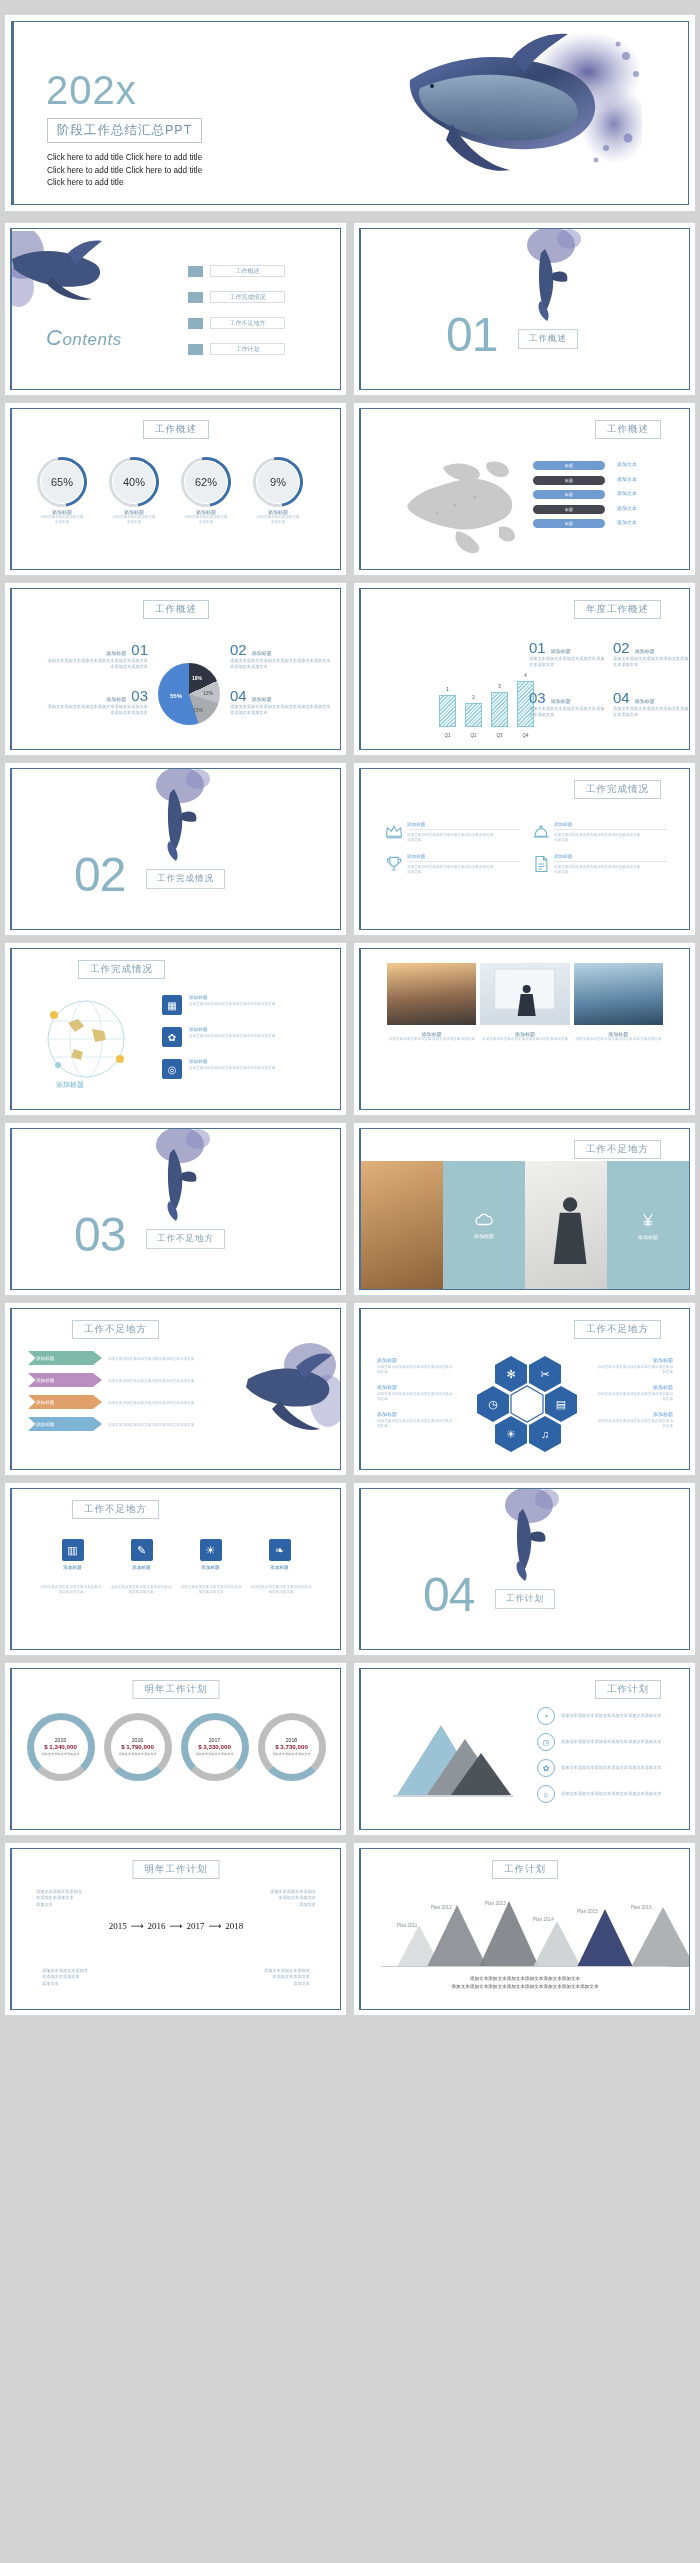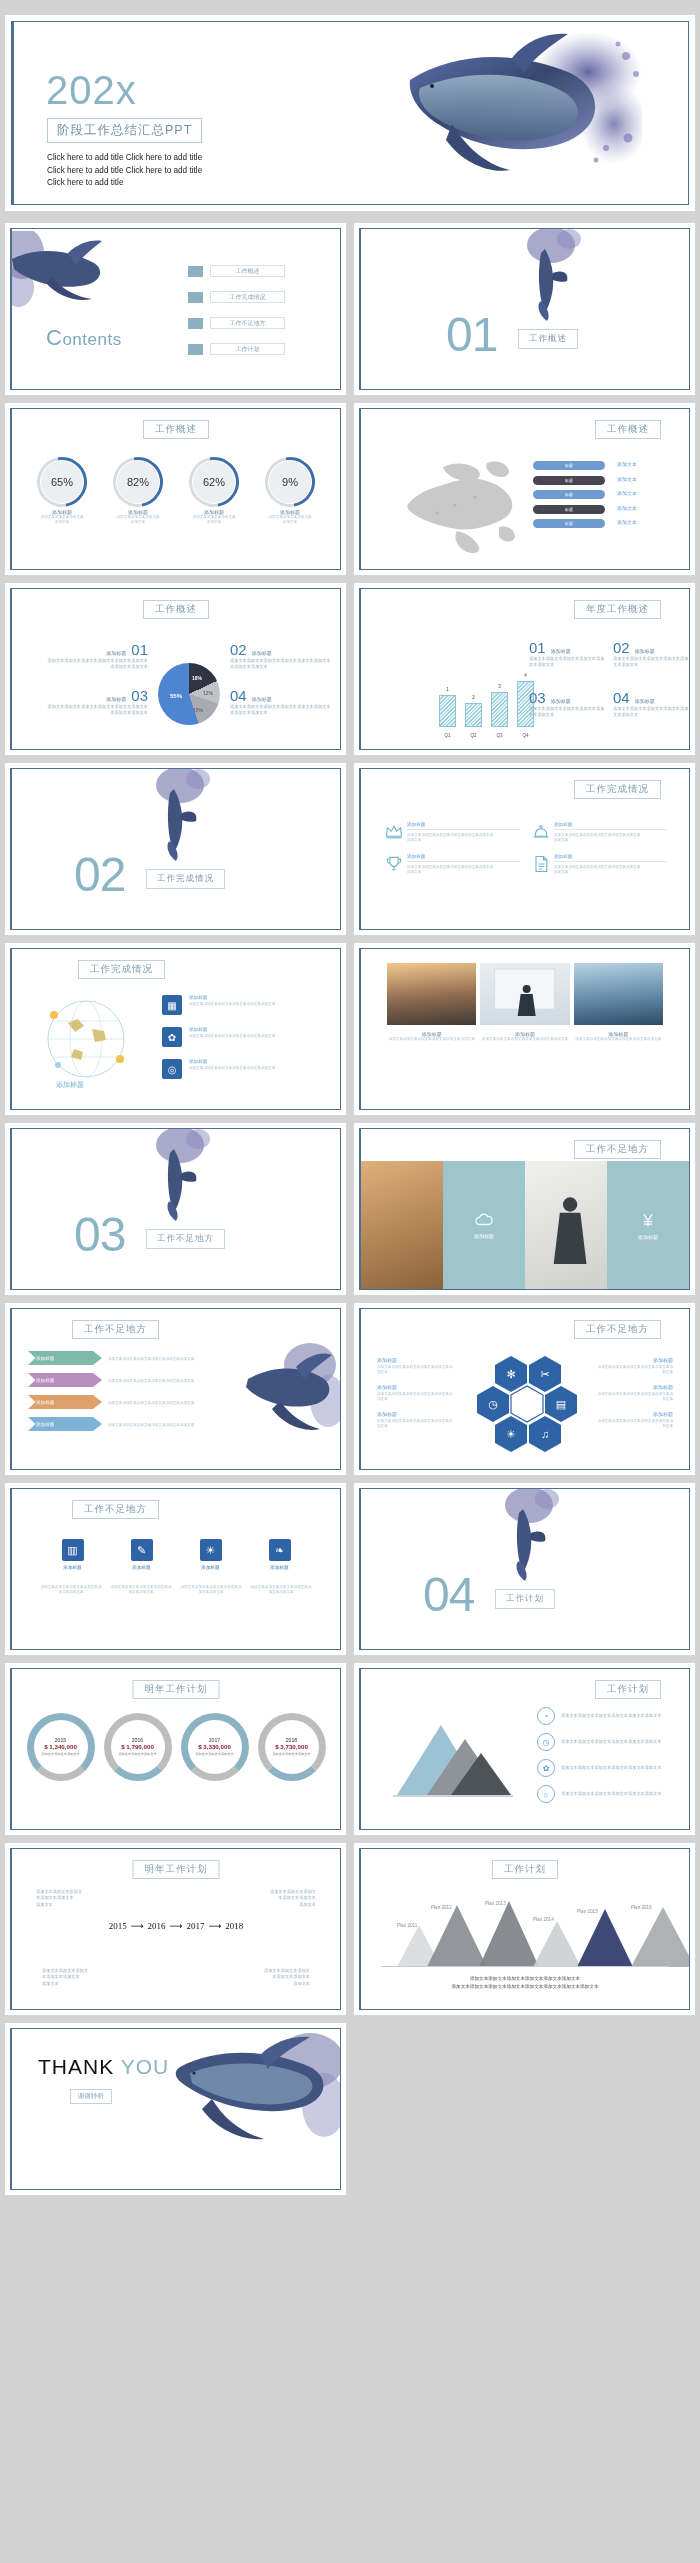--- a/index.html
+++ b/index.html
@@ -55,21 +55,21 @@
     font-size:9.5px; color:#7f9cb0; letter-spacing:1px; white-space:nowrap;
   }
 
   .tiny { font-size:3.6px; color:#9fb6c6; line-height:1.5; }
   .tiny2 { font-size:4.2px; color:#8fa9bb; line-height:1.5; }
   .lbl { font-size:5px; color:#5f8299; }
 
   
   .contents-word {
     position:absolute; left:34px; top:96px; font-size:17px; color:#7fa9bb;
-    font-weight:300; letter-spacing:.5px;
+    font-weight:300; letter-spacing:.5px;font-style:italic;
   }
   .contents-word b { font-size:22px; font-weight:300; }
   .toc { position:absolute; left:176px; top:36px; }
   .toc-row { display:flex; align-items:center; margin-bottom:14px; }
   .toc-sq { width:15px; height:11px; background:#8cb0c0; margin-right:7px; }
   .toc-box {
     width:75px; height:12px; border:1px solid #d5dfe6;
     display:flex; align-items:center; justify-content:center;
     font-size:6px; color:#86a4b6;
   }
@@ -78,21 +78,21 @@
   .sec-num {
     position:absolute; font-size:48px; color:#8ab4c4; font-weight:300;
     line-height:1; letter-spacing:-1px;
   }
   .sec-chip {
     position:absolute; border:1px solid #c6d3dc; padding:3px 10px;
     font-size:8.5px; color:#7f9cb0; letter-spacing:1px;
   }
 
   
-  .pct-wrap { position:absolute; left:0; right:0; top:52px; display:flex; justify-content:space-between; padding:0 14px;}
+  .pct-wrap { position:absolute; left:0; right:0; top:52px; display:flex; justify-content:flex-start; padding:0 14px;}
   .pct-col { width:72px; text-align:center; }
   .pct-ring {
     width:42px; height:42px; border-radius:50%; margin:0 auto 6px auto;
     position:relative; background:#eceff1;
     display:flex; align-items:center; justify-content:center;
     font-size:11px; color:#333;
   }
   .pct-ring::before{
     content:""; position:absolute; inset:-4px; border-radius:50%;
     border:3px solid #d8dcdf; border-top-color:#3c6fa8; border-right-color:#3c6fa8;
@@ -283,21 +283,21 @@
         <div class="sl-in">
           <div class="chip">工作概述</div>
           <div class="pct-wrap">
             <div class="pct-col">
               <div class="pct-ring">65%</div>
               <div class="lbl">添加标题</div>
               <div class="tiny">添加文本添加文本添加文本</div>
               <div class="tiny">添加文本</div>
             </div>
             <div class="pct-col">
-              <div class="pct-ring">82%</div>
+              <div class="pct-ring">40%</div>
               <div class="lbl">添加标题</div>
               <div class="tiny">添加文本添加文本添加文本</div>
               <div class="tiny">添加文本</div>
             </div>
             <div class="pct-col">
               <div class="pct-ring">62%</div>
               <div class="lbl">添加标题</div>
               <div class="tiny">添加文本添加文本添加文本</div>
               <div class="tiny">添加文本</div>
             </div>
@@ -886,36 +886,15 @@
             <div class="mt-lbl" style="left:250px;top:16px">Plan 2016</div>
           </div>
           <div style="position:absolute;left:22px;right:22px;top:126px;text-align:center">
             <div style="font-size:4.6px;color:#444;line-height:1.7">添加文本添加文本添加文本添加文本添加文本添加文本</div>
             <div style="font-size:4.6px;color:#444;line-height:1.7">添加文本添加文本添加文本添加文本添加文本添加文本添加文本添加文本</div>
           </div>
         </div>
       </div>
     </div>
 
-    <div class="row">
-      <div class="slide">
-        <div class="sl-in">
-          <div class="ty">
-            <span class="a">THANK</span>
-            <span class="b">YOU</span>
-          </div>
-          <div class="ty-chip">谢谢聆听</div>
-          <svg style="position:absolute;right:-4px;top:4px;width:180px;height:110px" viewBox="0 0 180 110">
-            <ellipse cx="146" cy="28" rx="34" ry="28" fill="#6f6fa8" opacity=".55"></ellipse>
-            <ellipse cx="160" cy="72" rx="22" ry="32" fill="#8a8ac0" opacity=".45"></ellipse>
-            <path d="M16 34 C52 14 108 16 146 34 C166 44 164 66 138 74 C98 86 44 70 18 50 C10 44 10 38 16 34 Z" fill="#41537f"></path>
-            <path d="M26 40 C60 26 108 28 140 42 C154 50 150 62 132 68 C96 78 48 64 28 50 Z" fill="#7f99b8" opacity=".75"></path>
-            <path d="M48 66 C60 86 78 100 100 106 C78 108 52 96 38 76 Z" fill="#3a4a72"></path>
-            <path d="M96 22 C110 8 130 2 146 4 C130 14 112 24 104 36 Z" fill="#4a5c8d"></path>
-            <circle cx="30" cy="40" r="1.6" fill="#1b2338"></circle>
-          </svg>
-        </div>
-      </div>
-      <div class="blank"></div>
-    </div>
 
   </div>
 </div>
 
 </body></html>

